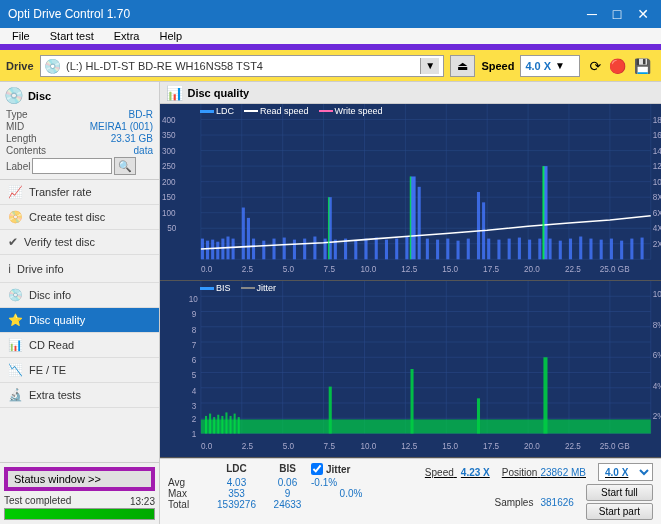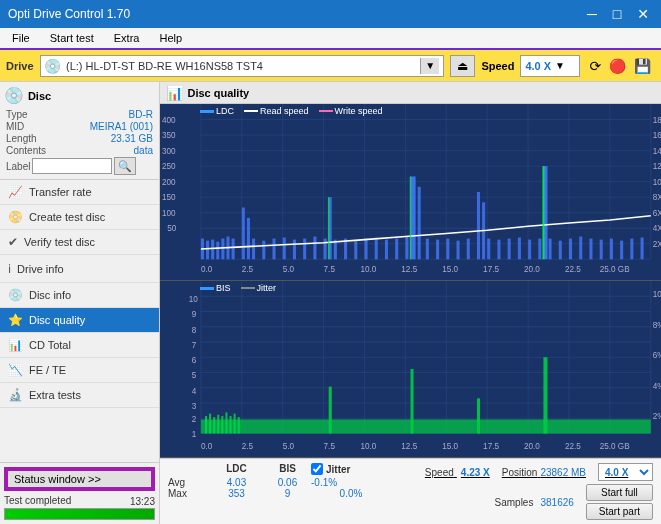--- a/index.html
+++ b/index.html
@@ -30,21 +30,21 @@
       color: white;
       cursor: pointer;
       font-size: 14px;
       padding: 0 4px;
       line-height: 1;
     }
 
     
     .menubar {
       background: #f5f5f5;
-      border-bottom: 2px solid #6d28d9;
+      border-bottom: 6px solid #6d28d9;
       display: flex;
       padding: 2px 4px;
       height: 22px;
       align-items: center;
       gap: 4px;
     }
     .menu-item {
       padding: 2px 8px;
       cursor: pointer;
       font-size: 11px;
@@ -371,21 +371,21 @@
       <div class="nav-item">
         <span class="nav-icon">💿</span>
         <span>Disc info</span>
       </div>
       <div class="nav-item active">
         <span class="nav-icon">⭐</span>
         <span>Disc quality</span>
       </div>
       <div class="nav-item">
         <span class="nav-icon">📊</span>
-        <span>CD Total</span>
+        <span>CD Read</span>
       </div>
       <div class="nav-item">
         <span class="nav-icon">📉</span>
         <span>FE / TE</span>
       </div>
       <div class="nav-item">
         <span class="nav-icon">🔬</span>
         <span>Extra tests</span>
       </div>
     </div>
@@ -666,20 +666,26 @@
             <span style="font-size:10px;color:#1a73c4;text-align:left;">-0.1%</span>
           </div>
 
           <div style="display:grid; grid-template-columns:40px 55px 45px 80px; gap:1px;">
             <span style="font-size:10px;color:#333;">Max</span>
             <span style="font-size:10px;color:#1a73c4;text-align:center;">353</span>
             <span style="font-size:10px;color:#1a73c4;text-align:center;">9</span>
             <span style="font-size:10px;color:#1a73c4;text-align:center;">0.0%</span>
           </div>
 
+          <div style="display:grid; grid-template-columns:40px 55px 45px 80px; gap:1px;">
+            <span style="font-size:10px;color:#333;">Total</span>
+            <span style="font-size:10px;color:#1a73c4;text-align:center;">1539276</span>
+            <span style="font-size:10px;color:#1a73c4;text-align:center;">24633</span>
+            <span style="font-size:10px;color:#1a73c4;text-align:center;"></span>
+          </div>
         </div>
 
         <div style="display:flex; flex-direction:column; gap:3px; align-items:flex-end;">
 
           <div style="display:flex; gap:12px; align-items:center;text-decoration:underline;">
             <div>
               <span style="font-size:10px;color:#333;">Speed</span>
               <span style="font-size:10px;color:#1a73c4;font-weight:bold;margin-left:4px;">4.23 X</span>
             </div>
             <div>

